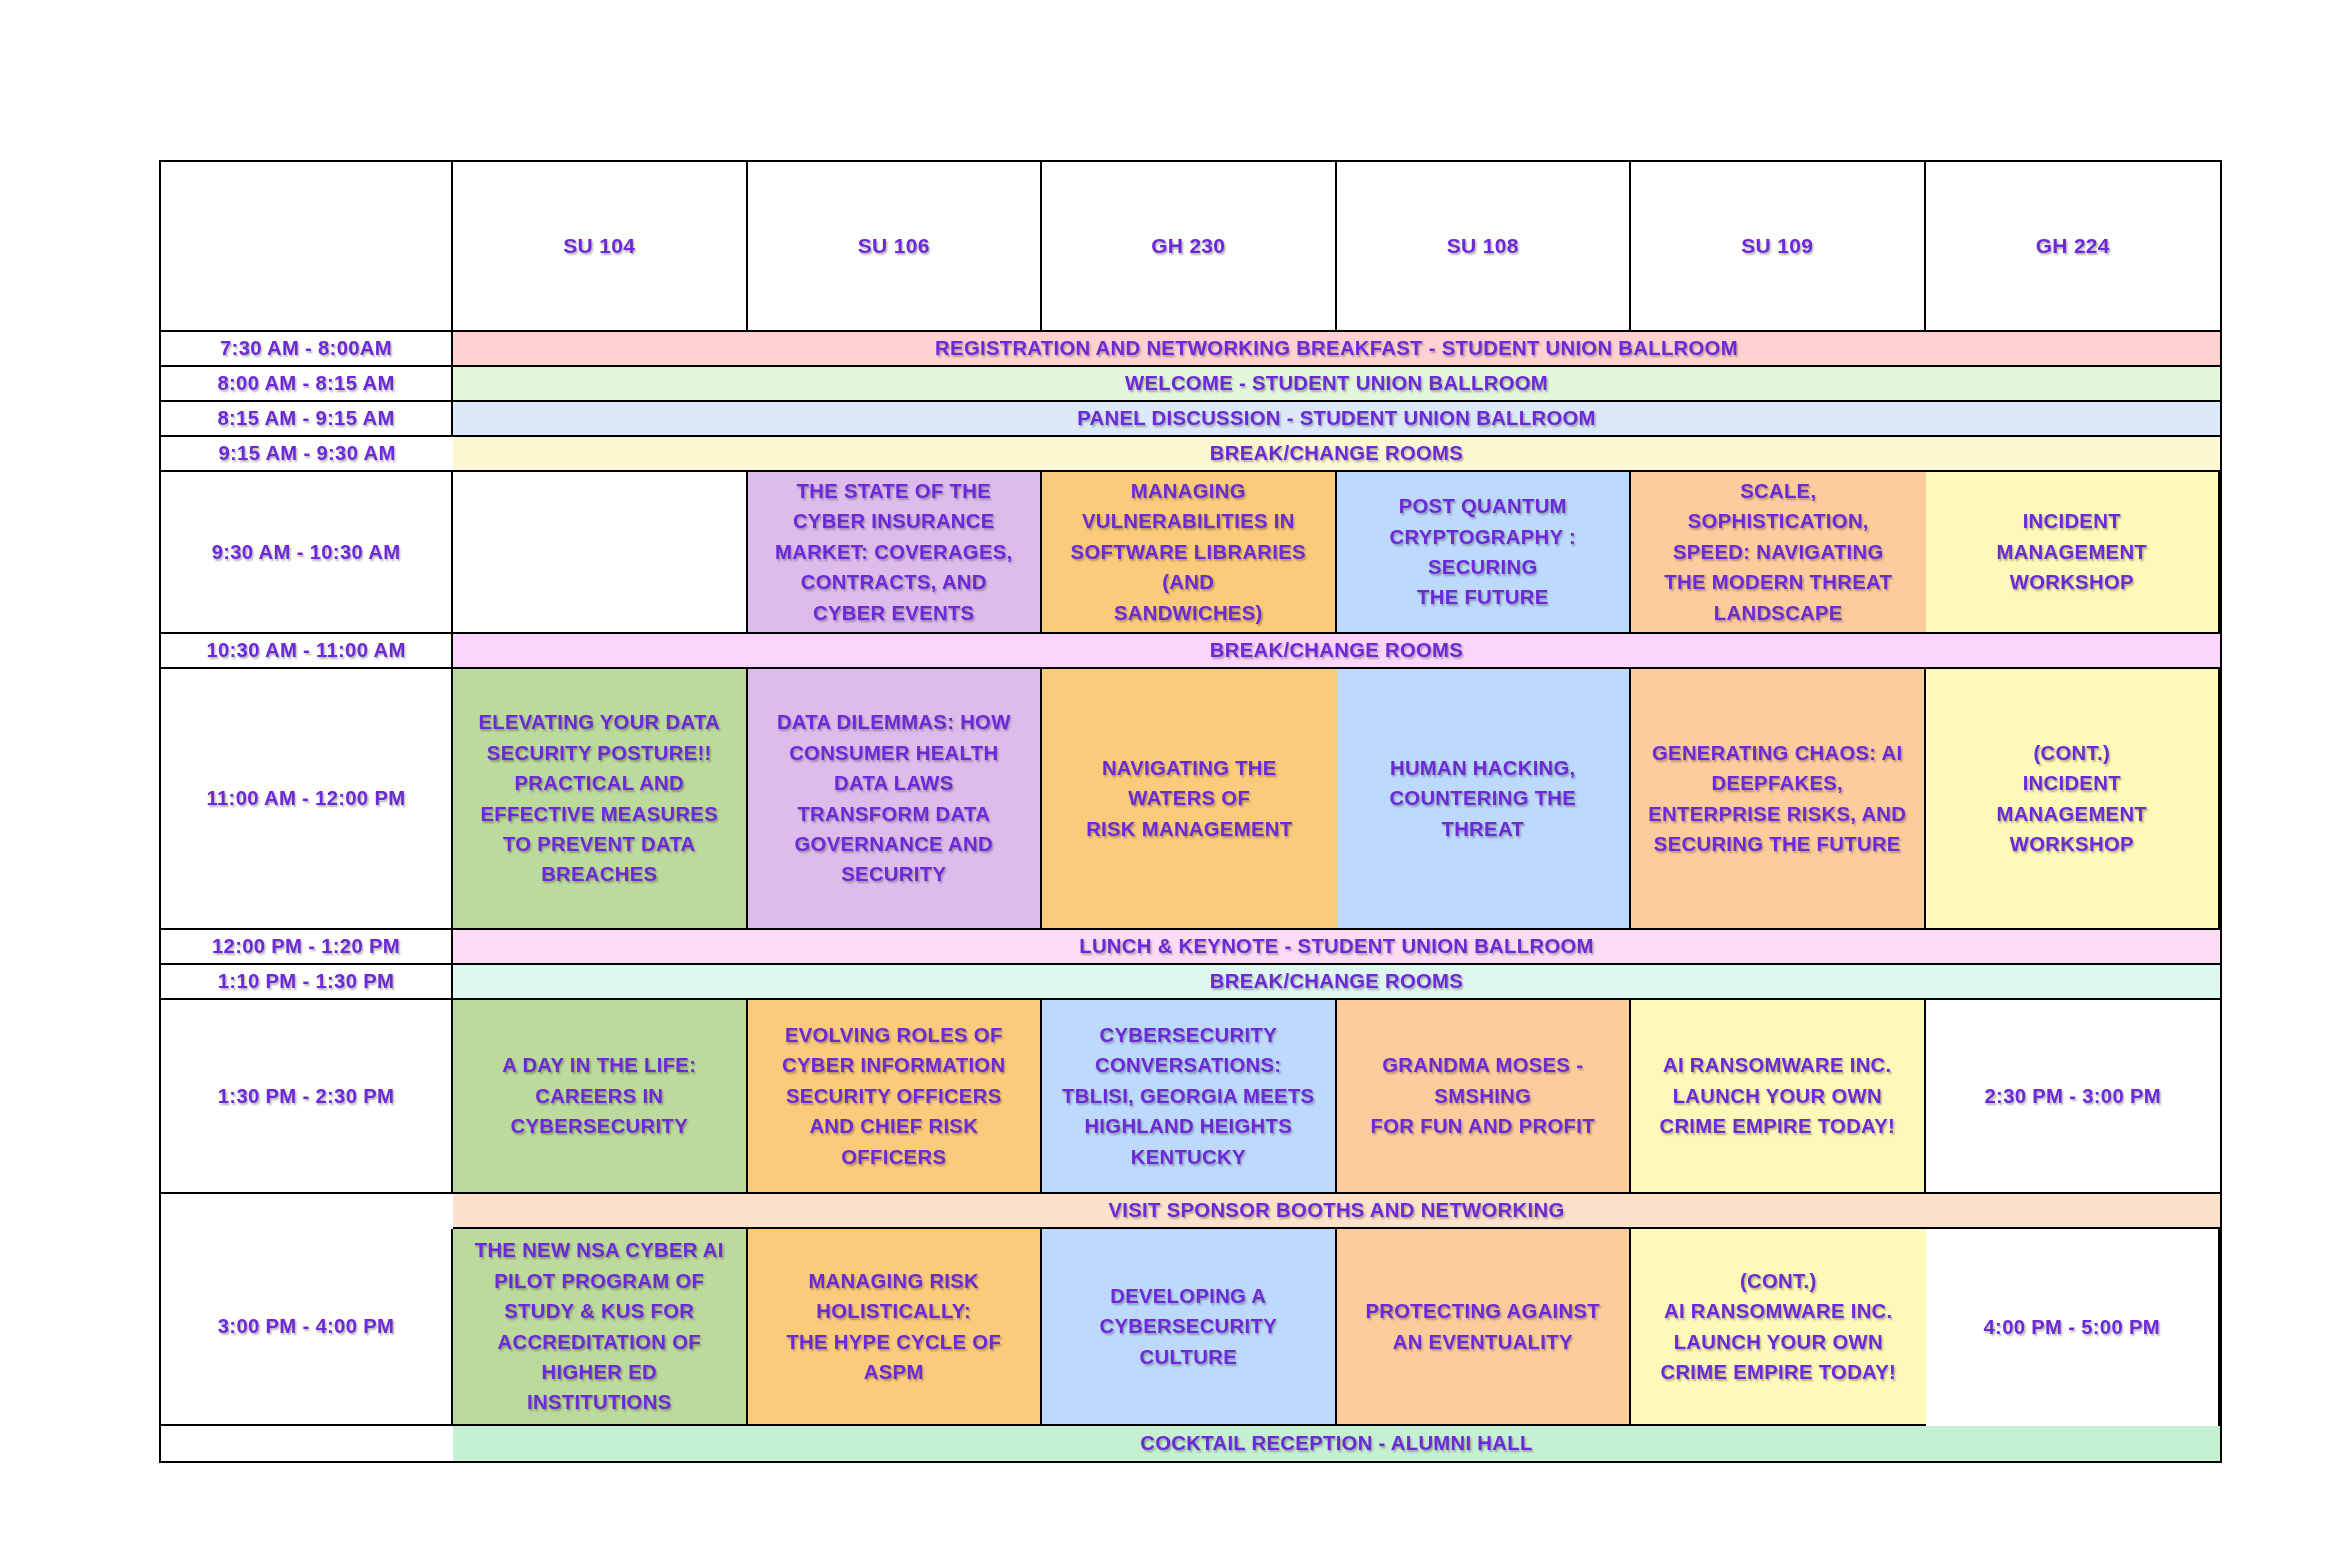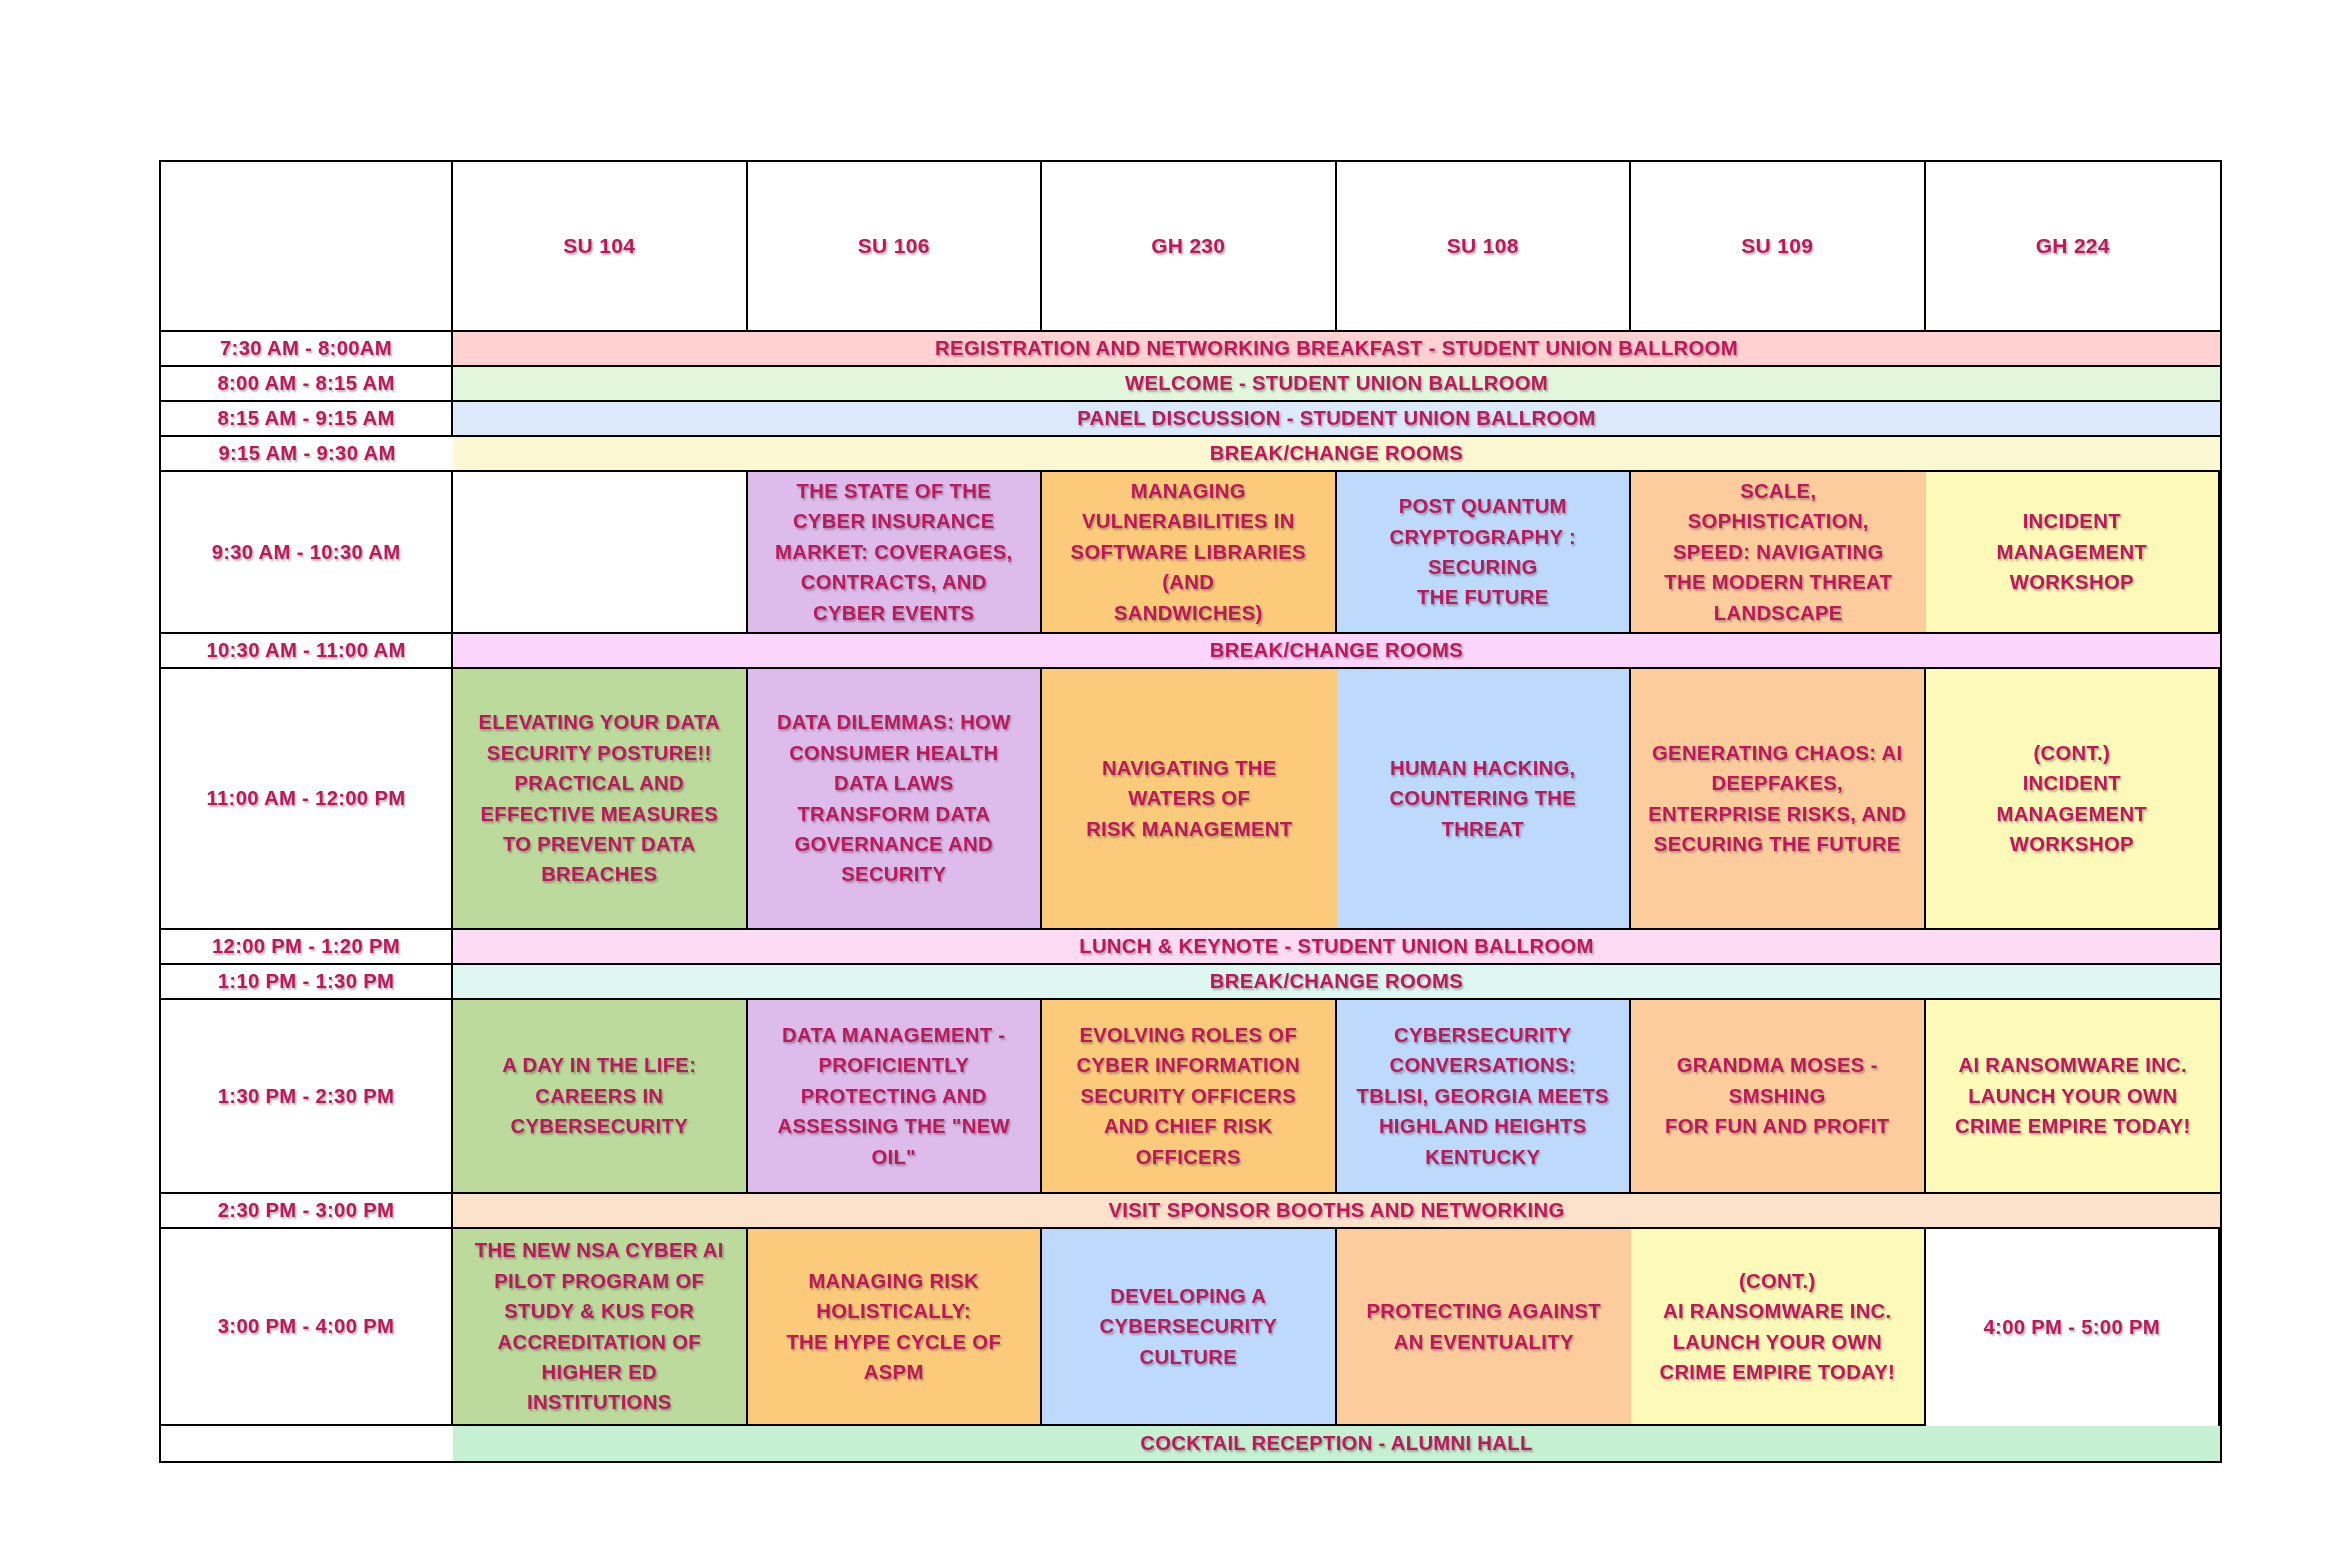--- a/index.html
+++ b/index.html
@@ -22,21 +22,21 @@
     background:#ffffff;
   }
   .cell{
     border-right:2px solid #000000;
     border-bottom:2.7px solid #000000;
     box-sizing:border-box;
     display:flex;
     align-items:center;
     justify-content:center;
     text-align:center;
-    color:#be185d;
+    color:#6d28d9;
     font-weight:bold;
     font-size:20.3px;
     letter-spacing:0.3px;
     text-shadow:1.4px 2px 2px rgba(40,40,40,0.35);
     background:#ffffff;
     overflow:hidden;
   }
   .cell:nth-child(7n), .band{border-right:none;}
   .band{grid-column:2/8;}
   .session{
@@ -132,25 +132,20 @@
   <div class="cell time">12:00 PM - 1:20 PM</div>
   <div class="cell band" style="background: rgb(251, 220, 244);">LUNCH &amp; KEYNOTE - STUDENT UNION BALLROOM</div>
 
   <div class="cell time">1:10 PM - 1:30 PM</div>
   <div class="cell band" style="background: rgb(223, 247, 241);">BREAK/CHANGE ROOMS</div>
 
   <div class="cell time">1:30 PM - 2:30 PM</div>
   <div class="cell session" style="background: rgb(188, 218, 156);">A DAY IN THE LIFE:
 CAREERS IN
 CYBERSECURITY</div>
-  <div class="cell session" style="background: rgb(221, 188, 236);">DATA MANAGEMENT -
-PROFICIENTLY
-PROTECTING AND
-ASSESSING THE "NEW
-OIL"</div>
   <div class="cell session" style="background: rgb(251, 203, 123);">EVOLVING ROLES OF
 CYBER INFORMATION
 SECURITY OFFICERS
 AND CHIEF RISK
 OFFICERS</div>
   <div class="cell session" style="background: rgb(189, 217, 252);">CYBERSECURITY
 CONVERSATIONS:
 TBLISI, GEORGIA MEETS
 HIGHLAND HEIGHTS
 KENTUCKY</div>

